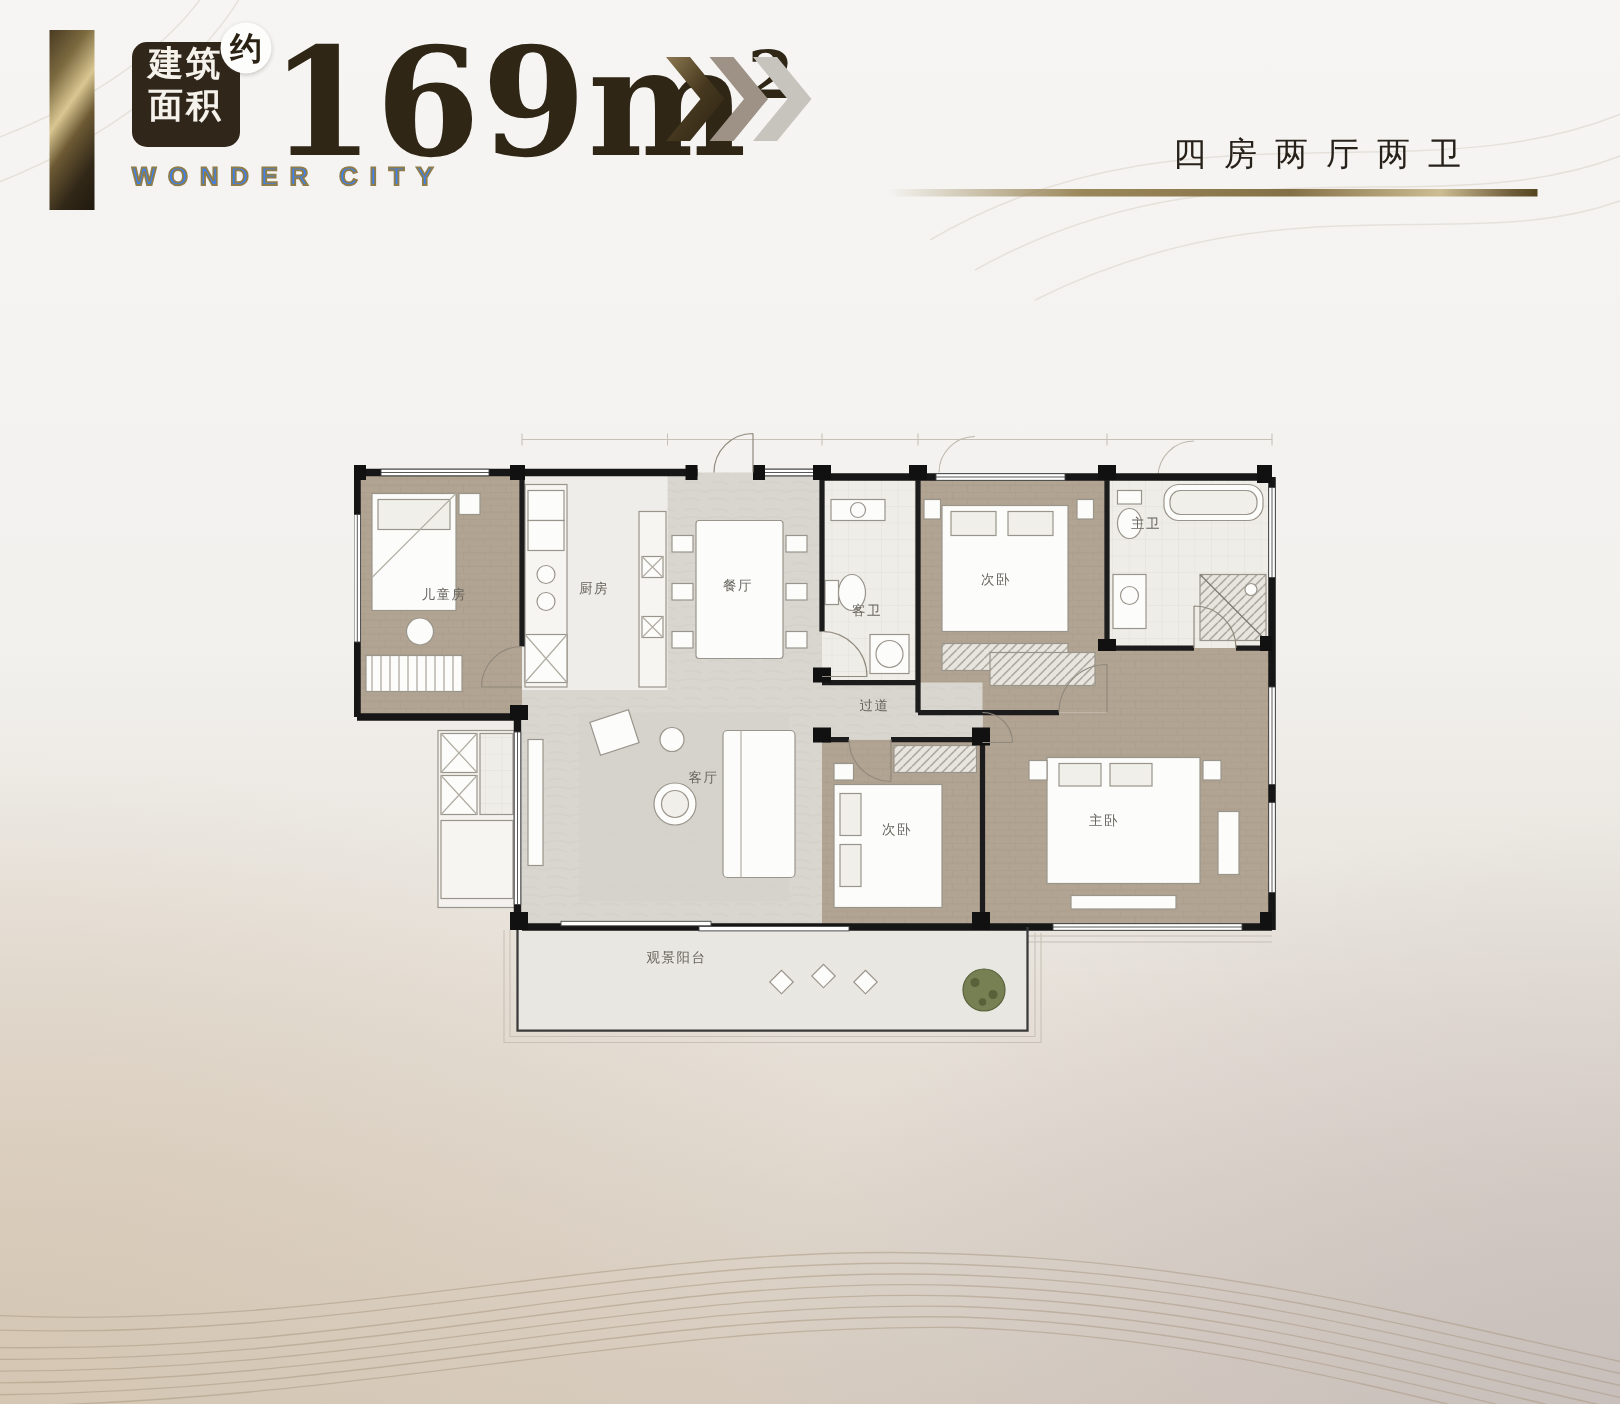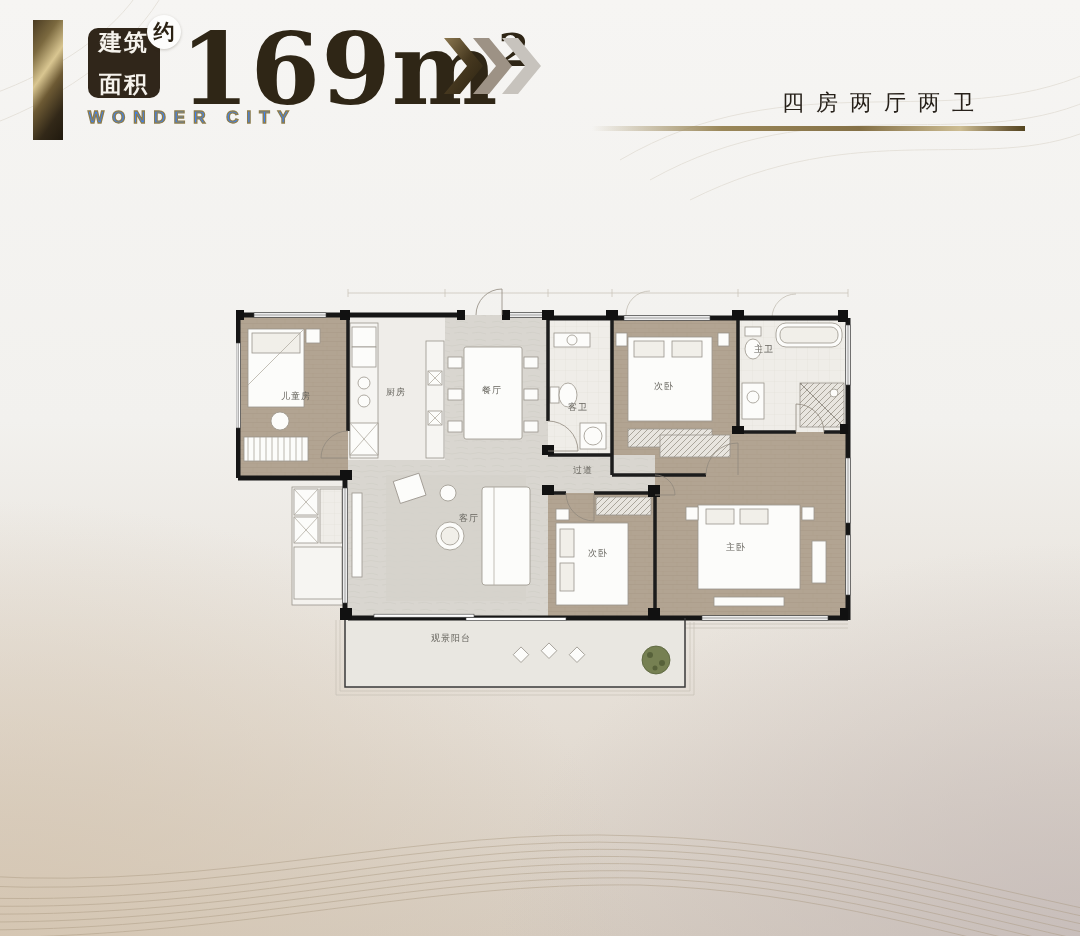--- a/index.html
+++ b/index.html
@@ -14,21 +14,21 @@
   .decor{position:absolute;left:0;top:0;width:1080px;height:936px;pointer-events:none;}
 
   
   .gold-bar{
     position:absolute;left:33px;top:20px;width:30px;height:120px;
     background:linear-gradient(125deg,#4a3b22 0%,#7b693f 22%,#d9c691 42%,#6d5a34 58%,#322818 80%,#20190e 100%);
   }
   .area-badge{
     position:absolute;left:88px;top:28px;width:72px;height:70px;
     background:#30261a;border-radius:10px;color:#f5f2ec;
-    display:flex;flex-direction:column;align-items:center;justify-content:space-between;
+    display:flex;flex-direction:column;align-items:center;justify-content:flex-start;
     font-size:23px;font-weight:700;line-height:1.22;letter-spacing:2px;
   }
   .approx-badge{
     position:absolute;left:147px;top:15px;width:34px;height:34px;border-radius:50%;
     background:#fdfdfc;box-shadow:0 1px 3px rgba(60,50,30,.25);
     display:flex;align-items:center;justify-content:center;
     color:#2b2214;font-size:21px;font-weight:700;z-index:3;
   }
   .area-value{
     position:absolute;left:180px;top:-4px;height:112px;

